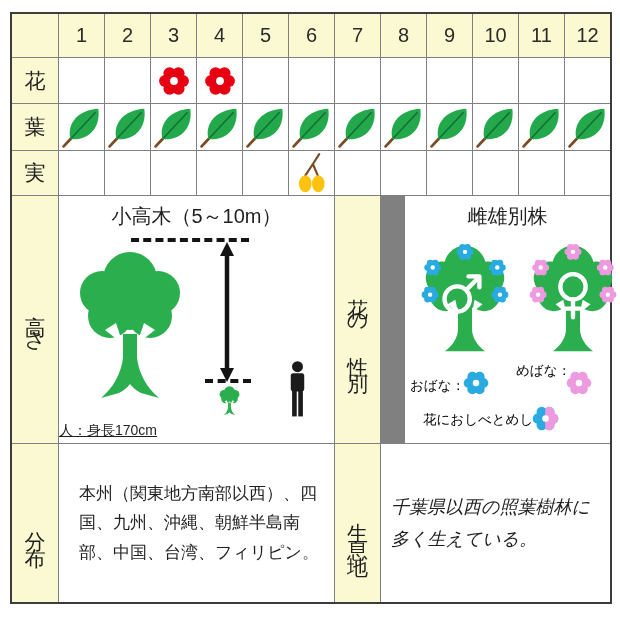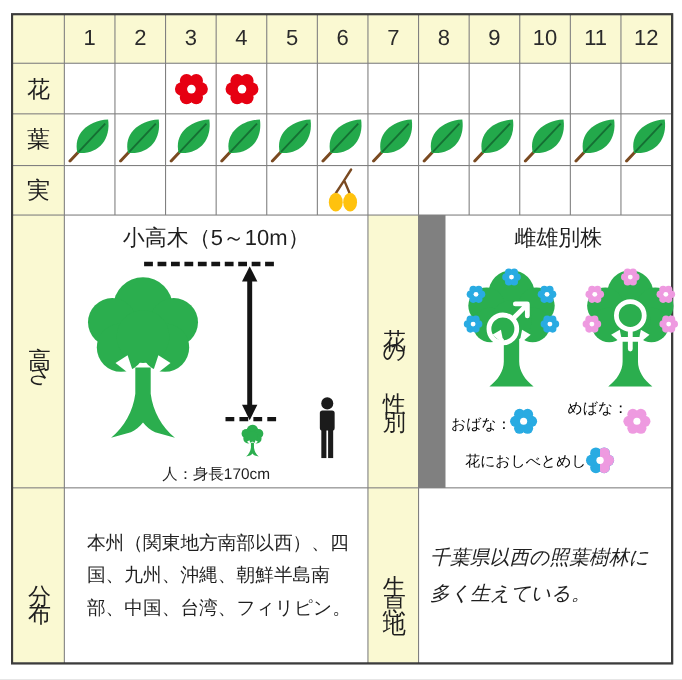--- a/index.html
+++ b/index.html
@@ -32,21 +32,21 @@
 
   
   .height-cell{display:block;padding-left:31px;}
   .h-title{position:absolute;top:7px;left:0;width:100%;text-align:center;font-size:20px;}
   .h-dash-top{position:absolute;left:72px;top:42px;width:118px;border-top:4px dashed #141414;}
   .h-dash-low{position:absolute;left:146px;top:183px;width:46px;border-top:4px dashed #141414;}
   .h-arrow{position:absolute;left:158px;top:46px;}
   .h-bigtree{position:absolute;left:10px;top:50px;width:122px;height:172px;}
   .h-smalltree{position:absolute;left:156px;top:189px;width:29px;height:34px;}
   .h-person{position:absolute;left:226px;top:164px;width:25px;height:59px;}
-  .h-caption{position:absolute;top:226px;left:0;width:100%;text-align:center;font-size:14px;}
+  .h-caption{position:absolute;top:226px;left:0;width:100%;text-align:left;font-size:14px;text-decoration:underline;}
 
   
   .sex-cell{display:block;margin-left:24px;}
   .s-title{position:absolute;top:7px;left:0;width:100%;text-align:center;font-size:20px;}
   .s-male{position:absolute;left:12px;top:32px;width:96px;height:142px;}
   .s-female{position:absolute;left:120px;top:32px;width:96px;height:142px;}
   .s-text{position:absolute;font-size:13.5px;color:#000000;}
   .s-oba-label{left:5px;top:181px;}
   .s-meba-label{left:111px;top:166px;}
   .s-both-label{left:18px;top:215px;}

